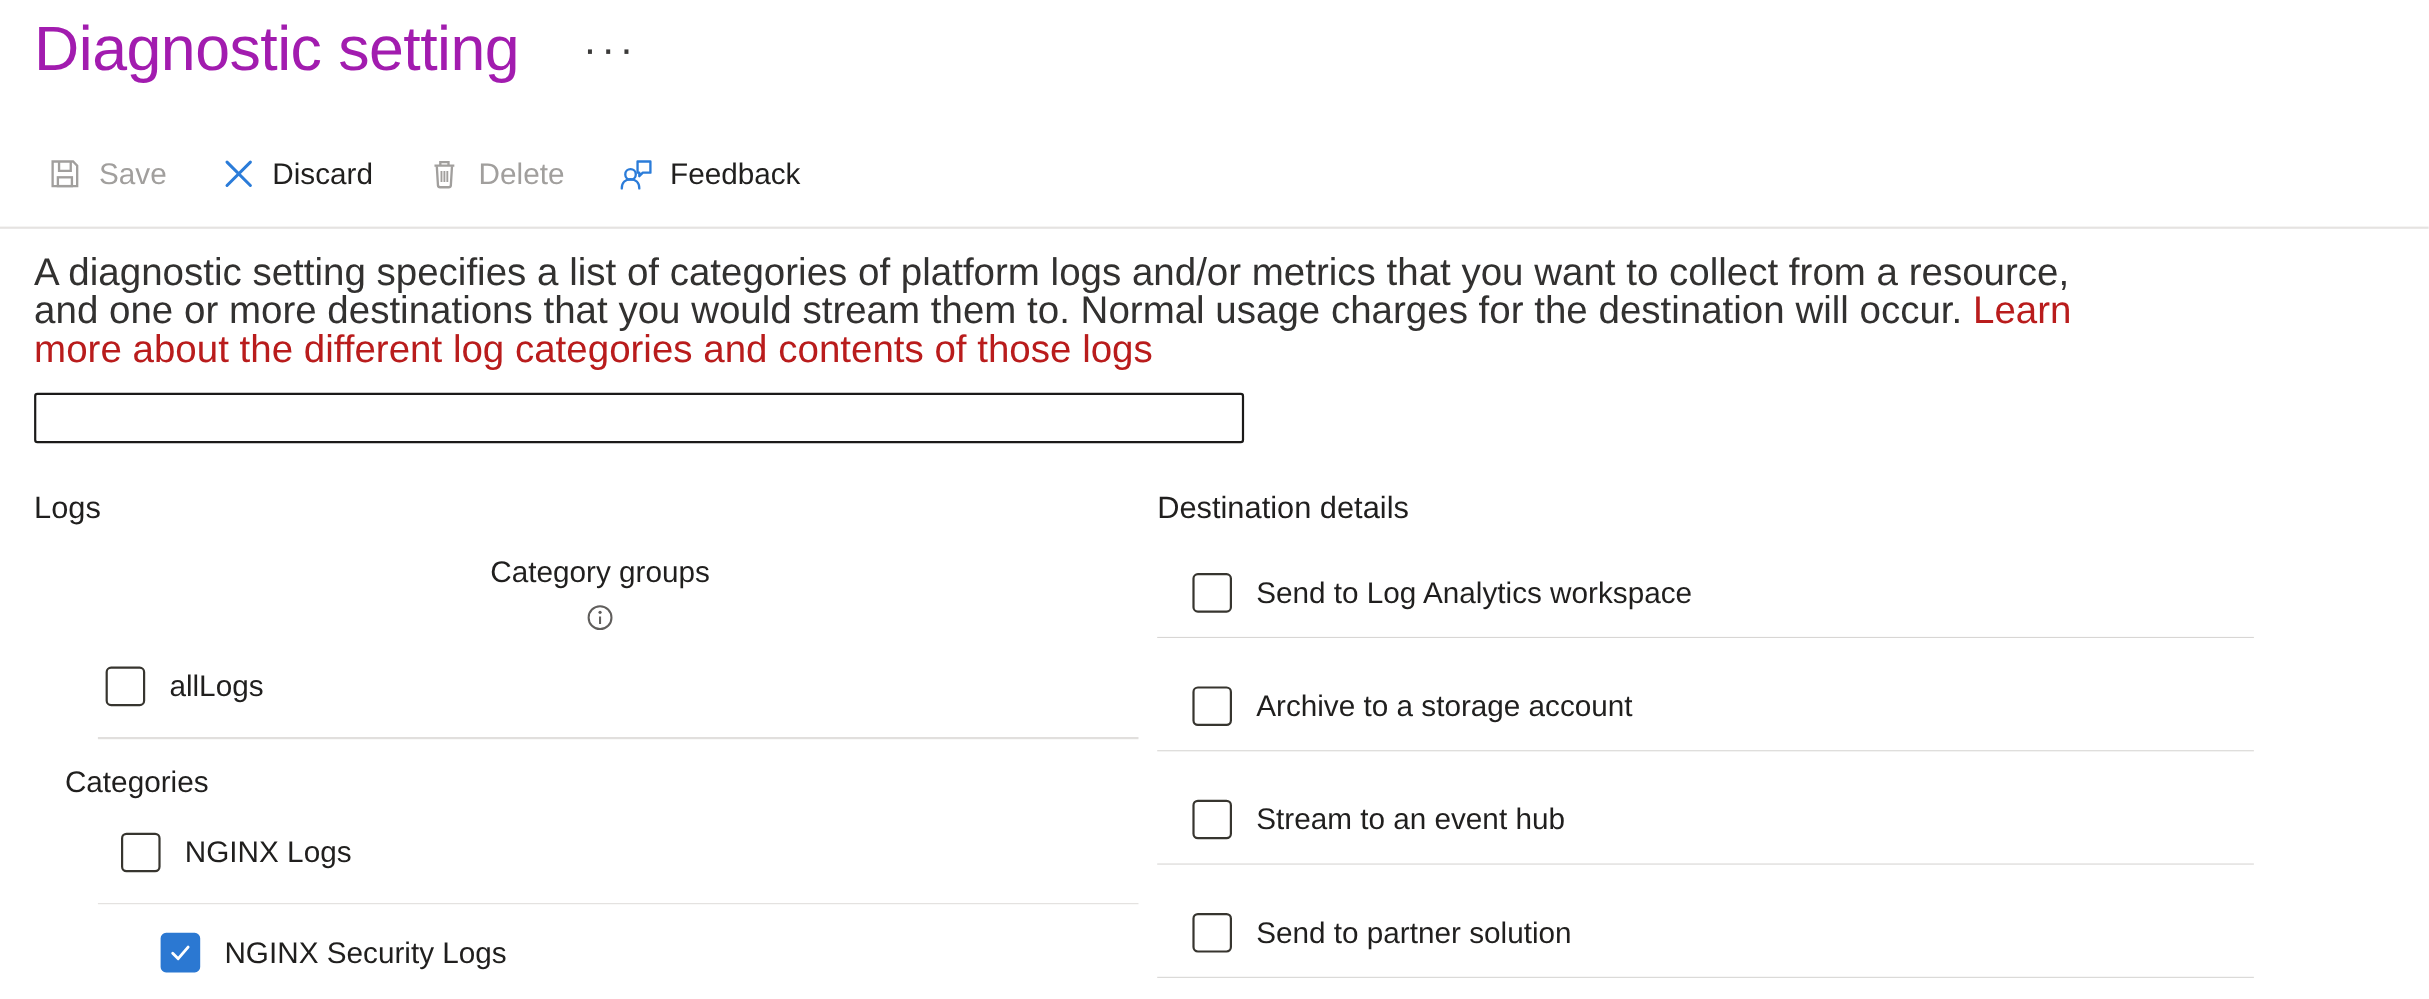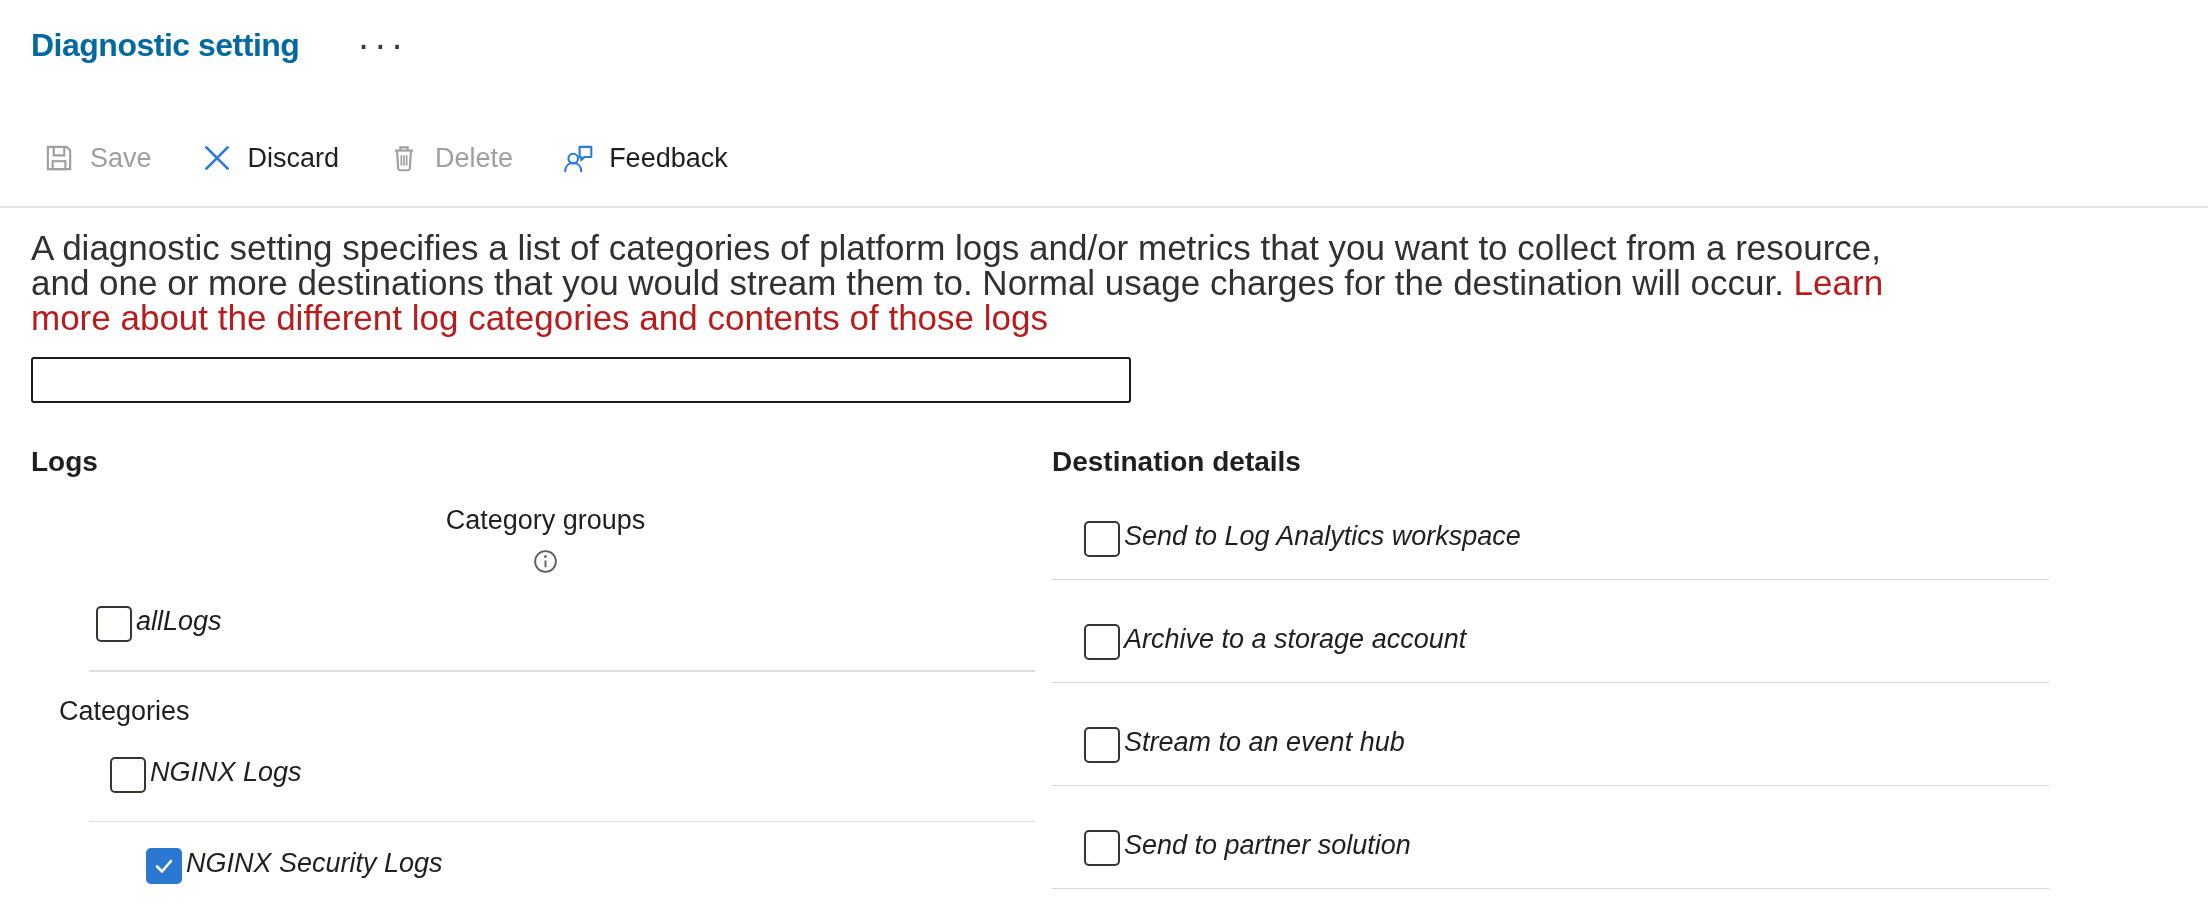--- a/index.html
+++ b/index.html
@@ -6,21 +6,21 @@
   html,body { margin:0; padding:0; background:#ffffff; }
   body {
     width:2208px; height:908px; overflow:hidden;
     font-family:"Liberation Sans", sans-serif;
     color:#323130;
   }
   .container { padding:14px 0 0 31px; }
 
   
   .header { display:flex; align-items:center; height:62px; }
-  .page-title { font-size:32px; font-weight:700; color:#0369a1; letter-spacing:-0.5px; line-height:48px; }
+  .page-title { font-size:57px; font-weight:400; color:#a21caf; letter-spacing:-0.5px; line-height:48px; }
   .more-dots { margin-left:58px; font-size:38px; color:#3b3a39; letter-spacing:4px; line-height:20px; cursor:pointer; user-select:none; }
 
   
   .toolbar { margin-top:56px; height:52px; display:flex; align-items:center; }
   .tb-btn { display:inline-flex; align-items:center; gap:14px; padding:0 24px; height:52px; font-size:27px; cursor:pointer; background:none; border:none; font-family:inherit; }
   .tb-btn:first-child { padding-left:11px; }
   .tb-btn .lbl { color:#201f1e; }
   .tb-btn.disabled .lbl { color:#a19f9d; }
   .tb-btn svg { display:block; }
 
@@ -33,26 +33,26 @@
   
   .field-row { margin-top:22px; display:flex; align-items:center; }
   .field-label { width:499px; font-size:27px; color:#201f1e; }
   .req { color:#a4262c; margin-left:6px; }
   .name-input { width:1100px; height:46px; border:2px solid #1b1a19; border-radius:3px; background:#fff; font-size:26px; font-family:inherit; padding:0 12px; outline:none; }
 
   
   .columns { margin-top:44px; display:flex; }
   .col-left { width:1001px; }
   .col-right { margin-left:20px; width:1010px; }
-  .section-heading { font-size:28px; font-weight:700; color:#201f1e; line-height:30px; }
+  .section-heading { font-size:28px; font-weight:400; color:#201f1e; line-height:30px; }
 
   .subsection-label { margin-top:28px; margin-left:28px; font-size:27px; color:#201f1e; display:flex; align-items:center; gap:12px;flex-direction:column; }
   .plain-label { margin-top:24px; margin-left:28px; font-size:27px; color:#201f1e; }
 
-  .cb-row { display:flex; gap:4px; cursor:pointer;font-style:italic; }
+  .cb-row { display:flex; align-items:center; gap:22px; cursor:pointer; }
   .cb { width:36px; height:36px; border:2px solid #37352f; border-radius:5px; background:#fff; flex:0 0 auto; display:flex; align-items:center; justify-content:center; }
   .cb.checked { background:#2b78d2; border-color:#2b78d2; }
   .cb-label { font-size:27px; color:#201f1e; }
 
   .row-alllogs { margin-top:24px; margin-left:65px; }
   .row-cat { margin-left:79px; }
   .divider-left { border:none; border-top:2px solid #e1dfdd; margin:28px 0 0 58px; width:946px; }
   .divider-left.light { border-top-width:1px; }
 
   .dest-row { margin-top:44px; margin-left:32px; }

